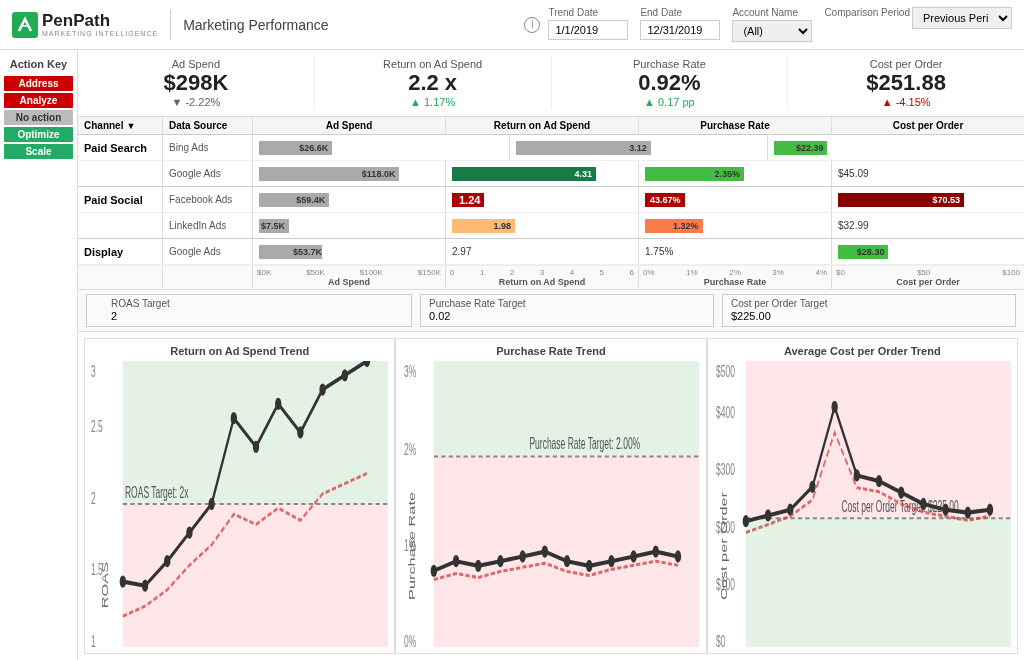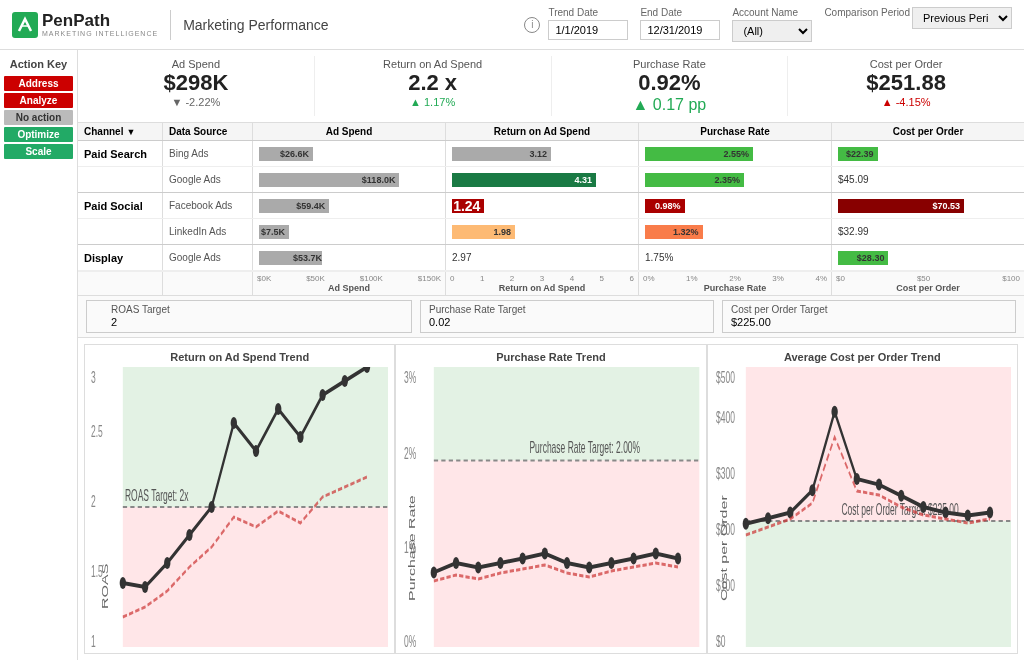--- a/index.html
+++ b/index.html
@@ -65,21 +65,21 @@
         <div style="font-size:11px;color:#666;">▼ <span>-2.22%</span></div>
       </div>
       <div style="flex:1;text-align:center;border-right:1px solid #eee;padding:2px 8px;">
         <div style="font-size:11px;color:#555;">Return on Ad Spend</div>
         <div style="font-size:22px;font-weight:bold;color:#222;">2.2 x</div>
         <div style="font-size:11px;color:#22aa55;">▲ <span>1.17%</span></div>
       </div>
       <div style="flex:1;text-align:center;border-right:1px solid #eee;padding:2px 8px;">
         <div style="font-size:11px;color:#555;">Purchase Rate</div>
         <div style="font-size:22px;font-weight:bold;color:#222;">0.92%</div>
-        <div style="font-size:16px;color:#22aa55;">▲ <span>0.17 pp</span></div>
+        <div style="font-size:11px;color:#22aa55;">▲ <span>0.17 pp</span></div>
       </div>
       <div style="flex:1;text-align:center;padding:2px 8px;">
         <div style="font-size:11px;color:#555;">Cost per Order</div>
         <div style="font-size:22px;font-weight:bold;color:#222;">$251.88</div>
         <div style="font-size:11px;color:#cc0000;">▲ <span>-4.15%</span></div>
       </div>
     </div>
 
     <div style="flex-shrink:0;border-bottom:1px solid #ddd;">
 
@@ -98,23 +98,20 @@
       <div id="table-body">
           <div style="display: flex; border-bottom: 1px solid rgb(238, 238, 238); min-height: 26px;">
             <div style="width: 85px; padding: 3px 6px; font-size: 11px; font-weight: bold; border-right: 1px solid rgb(221, 221, 221); display: flex; align-items: center;">Paid Search</div>
             <div style="width: 90px; padding: 3px 6px; font-size: 10px; color: rgb(85, 85, 85); border-right: 1px solid rgb(221, 221, 221); display: flex; align-items: center;">Bing Ads</div>
             <div style="flex: 1 1 0%; padding: 3px 6px; border-right: 1px solid rgb(221, 221, 221); display: flex; align-items: center;">
               <div style="background: rgb(170, 170, 170); height: 14px; width: 30%; display: flex; align-items: center; justify-content: flex-end; padding-right: 4px; font-size: 9px; font-weight: bold; color: rgb(51, 51, 51); white-space: nowrap; min-width: 30px;">$26.6K</div>
             </div>
             <div style="flex: 1 1 0%; padding: 3px 6px; border-right: 1px solid rgb(221, 221, 221); display: flex; align-items: center;">
               <div style="background: rgb(170, 170, 170); height: 14px; width: 55%; display: flex; align-items: center; justify-content: flex-end; padding-right: 4px; font-size: 9px; font-weight: bold; color: rgb(51, 51, 51); white-space: nowrap; min-width: 16px;">3.12</div>
             </div>
-            <div style="flex: 1 1 0%; padding: 3px 6px; border-right: 1px solid rgb(221, 221, 221); display: flex; align-items: center;">
-              <div style="background: rgb(68, 187, 68); height: 14px; width: 60%; display: flex; align-items: center; justify-content: flex-end; padding-right: 4px; font-size: 9px; font-weight: bold; color: rgb(51, 51, 51); white-space: nowrap; min-width: 20px;">2.55%</div>
-            </div>
             <div style="flex: 1 1 0%; padding: 3px 6px; display: flex; align-items: center;">
               <div style="background: rgb(68, 187, 68); height: 14px; width: 22%; display: flex; align-items: center; justify-content: flex-end; padding-right: 4px; font-size: 9px; font-weight: bold; color: rgb(51, 51, 51); white-space: nowrap; min-width: 30px;">$22.39</div>
             </div>
           </div>
           <div style="display: flex; border-bottom: 1px solid rgb(204, 204, 204); min-height: 26px;">
             <div style="width: 85px; padding: 3px 6px; font-size: 11px; font-weight: bold; border-right: 1px solid rgb(221, 221, 221); display: flex; align-items: center;"></div>
             <div style="width: 90px; padding: 3px 6px; font-size: 10px; color: rgb(85, 85, 85); border-right: 1px solid rgb(221, 221, 221); display: flex; align-items: center;">Google Ads</div>
             <div style="flex: 1 1 0%; padding: 3px 6px; border-right: 1px solid rgb(221, 221, 221); display: flex; align-items: center;">
               <div style="background: rgb(170, 170, 170); height: 14px; width: 78%; display: flex; align-items: center; justify-content: flex-end; padding-right: 4px; font-size: 9px; font-weight: bold; color: rgb(51, 51, 51); white-space: nowrap; min-width: 30px;">$118.0K</div>
             </div>
@@ -128,24 +125,24 @@
               <span style="font-size: 10px; color: rgb(51, 51, 51);">$45.09</span>
             </div>
           </div>
           <div style="display: flex; border-bottom: 1px solid rgb(238, 238, 238); min-height: 26px;">
             <div style="width: 85px; padding: 3px 6px; font-size: 11px; font-weight: bold; border-right: 1px solid rgb(221, 221, 221); display: flex; align-items: center;">Paid Social</div>
             <div style="width: 90px; padding: 3px 6px; font-size: 10px; color: rgb(85, 85, 85); border-right: 1px solid rgb(221, 221, 221); display: flex; align-items: center;">Facebook Ads</div>
             <div style="flex: 1 1 0%; padding: 3px 6px; border-right: 1px solid rgb(221, 221, 221); display: flex; align-items: center;">
               <div style="background: rgb(170, 170, 170); height: 14px; width: 39%; display: flex; align-items: center; justify-content: flex-end; padding-right: 4px; font-size: 9px; font-weight: bold; color: rgb(51, 51, 51); white-space: nowrap; min-width: 30px;">$59.4K</div>
             </div>
             <div style="flex: 1 1 0%; padding: 3px 6px; border-right: 1px solid rgb(221, 221, 221); display: flex; align-items: center;">
-              <div style="background: rgb(170, 0, 0); height: 14px; width: 18%; display: flex; align-items: center; justify-content: flex-end; padding-right: 4px; font-size: 14px; font-weight: bold; color: white; white-space: nowrap; min-width: 16px;">1.24</div>
-            </div>
-            <div style="flex: 1 1 0%; padding: 3px 6px; border-right: 1px solid rgb(221, 221, 221); display: flex; align-items: center;">
-              <div style="background: rgb(170, 0, 0); height: 14px; width: 22%; display: flex; align-items: center; justify-content: flex-end; padding-right: 4px; font-size: 9px; font-weight: bold; color: white; white-space: nowrap; min-width: 20px;">0.98%</div>
+              <div style="background: rgb(170, 0, 0); height: 14px; width: 18%; display: flex; align-items: center; justify-content: flex-end; padding-right: 4px; font-size: 11px; font-weight: bold; color: white; white-space: nowrap; min-width: 16px;">1.24</div>
+            </div>
+            <div style="flex: 1 1 0%; padding: 3px 6px; border-right: 1px solid rgb(221, 221, 221); display: flex; align-items: center;">
+              <div style="background: rgb(170, 0, 0); height: 14px; width: 22%; display: flex; align-items: center; justify-content: flex-end; padding-right: 4px; font-size: 9px; font-weight: bold; color: white; white-space: nowrap; min-width: 20px;">43.67%</div>
             </div>
             <div style="flex: 1 1 0%; padding: 3px 6px; display: flex; align-items: center;">
               <div style="background: rgb(136, 0, 0); height: 14px; width: 70%; display: flex; align-items: center; justify-content: flex-end; padding-right: 4px; font-size: 9px; font-weight: bold; color: white; white-space: nowrap; min-width: 30px;">$70.53</div>
             </div>
           </div>
           <div style="display: flex; border-bottom: 1px solid rgb(204, 204, 204); min-height: 26px;">
             <div style="width: 85px; padding: 3px 6px; font-size: 11px; font-weight: bold; border-right: 1px solid rgb(221, 221, 221); display: flex; align-items: center;"></div>
             <div style="width: 90px; padding: 3px 6px; font-size: 10px; color: rgb(85, 85, 85); border-right: 1px solid rgb(221, 221, 221); display: flex; align-items: center;">LinkedIn Ads</div>
             <div style="flex: 1 1 0%; padding: 3px 6px; border-right: 1px solid rgb(221, 221, 221); display: flex; align-items: center;">
               <div style="background: rgb(170, 170, 170); height: 14px; width: 5%; display: flex; align-items: center; justify-content: flex-end; padding-right: 4px; font-size: 9px; font-weight: bold; color: rgb(51, 51, 51); white-space: nowrap; min-width: 30px;">$7.5K</div>

